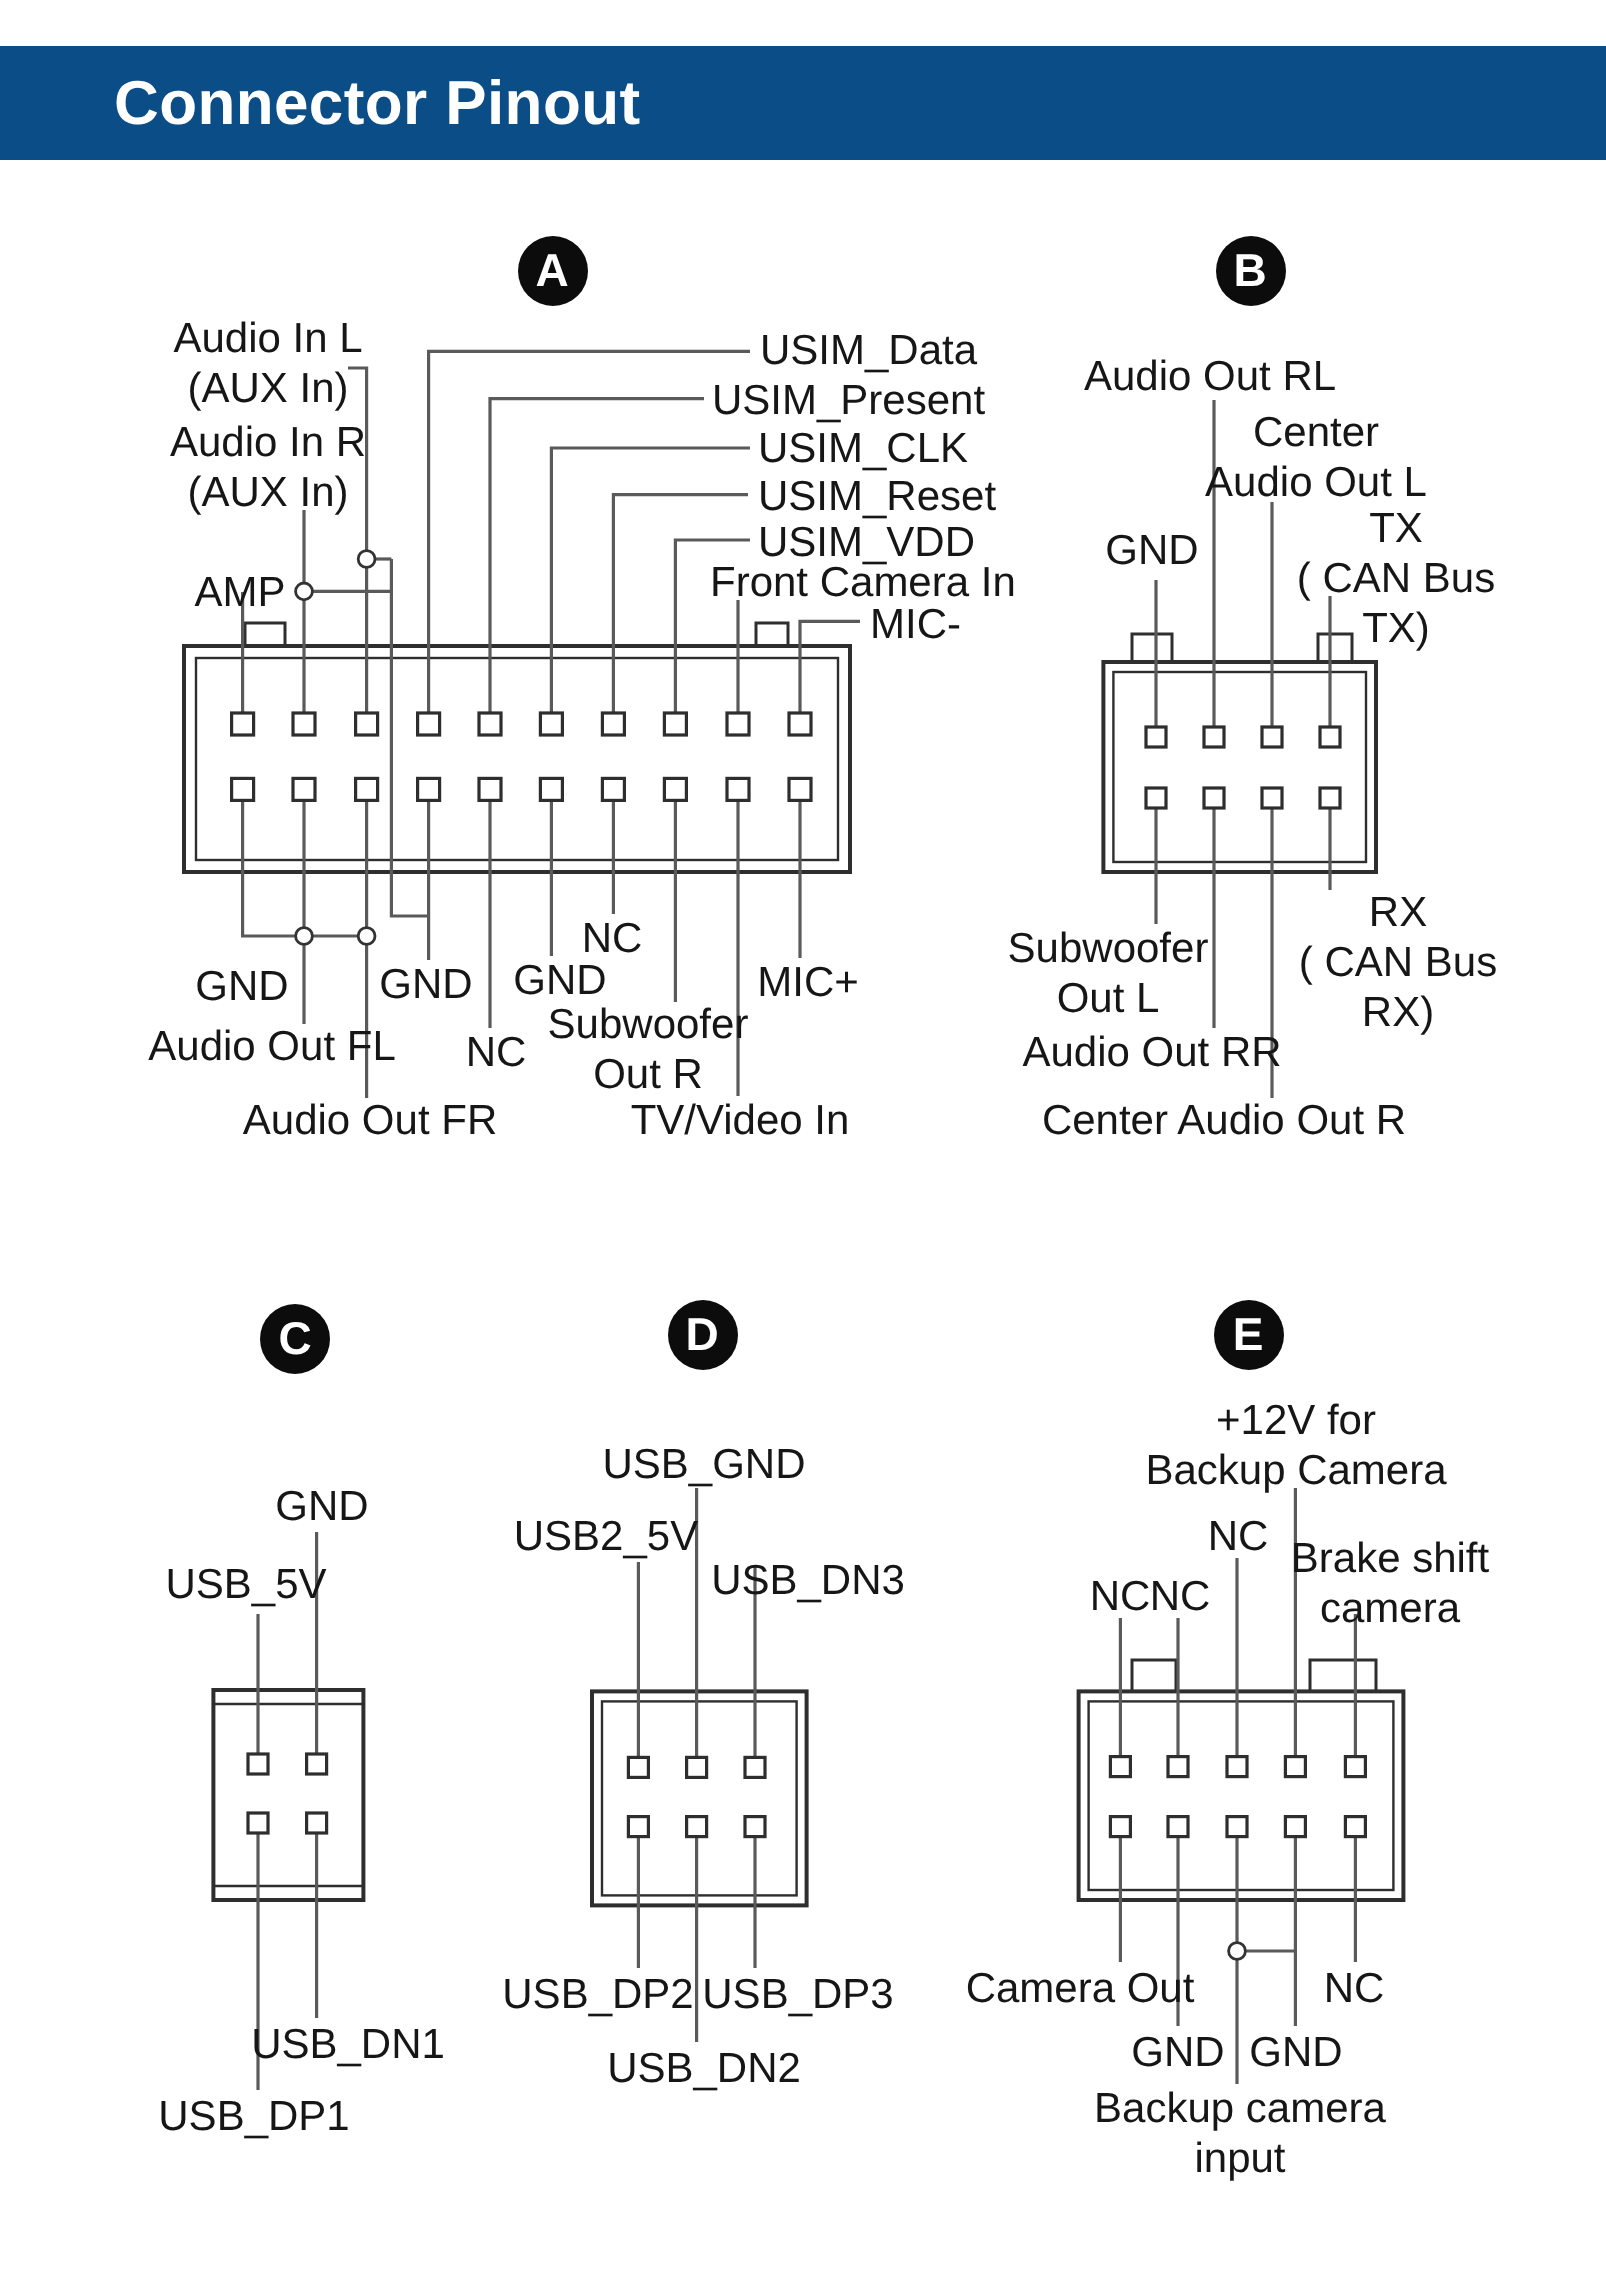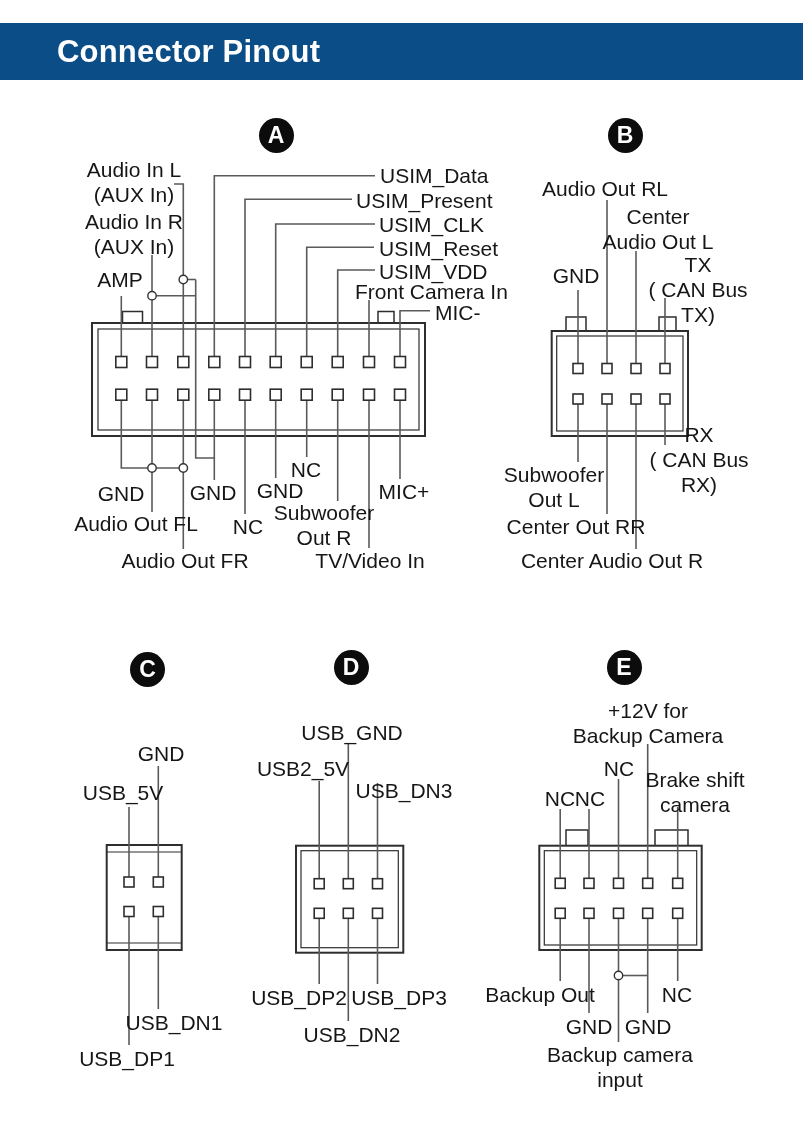--- a/index.html
+++ b/index.html
@@ -173,21 +173,21 @@
 <div class="badge" style="left:258.5px;top:117.5px">A</div>
 <div class="badge" style="left:607.5px;top:117.5px">B</div>
 <div class="badge" style="left:130px;top:651.5px">C</div>
 <div class="badge" style="left:333.5px;top:650px">D</div>
 <div class="badge" style="left:606.5px;top:650px">E</div>
 
 <div class="lbl c" style="left:134px;top:157px">Audio In L
 (AUX In)</div>
 <div class="lbl c" style="left:134px;top:209px">Audio In R
 (AUX In)</div>
-<div class="lbl c" style="left:120px;top:267px">AMP</div>
+<div class="lbl c" style="left:120px;top:284px">AMP</div>
 <div class="lbl L" style="left:380px;top:163px">USIM_Data</div>
 <div class="lbl L" style="left:356px;top:188px">USIM_Present</div>
 <div class="lbl L" style="left:379px;top:212px">USIM_CLK</div>
 <div class="lbl L" style="left:379px;top:236px">USIM_Reset</div>
 <div class="lbl L" style="left:379px;top:259px">USIM_VDD</div>
 <div class="lbl L" style="left:355px;top:279px">Front Camera In</div>
 <div class="lbl L" style="left:435px;top:300px">MIC-</div>
 <div class="lbl c" style="left:121px;top:481px">GND</div>
 <div class="lbl c" style="left:136px;top:511px">Audio Out FL</div>
 <div class="lbl c" style="left:185px;top:548px">Audio Out FR</div>
@@ -201,23 +201,23 @@
 <div class="lbl c" style="left:404px;top:479px">MIC+</div>
 
 <div class="lbl c" style="left:605px;top:176px">Audio Out RL</div>
 <div class="lbl c" style="left:658px;top:204px">Center
 Audio Out L</div>
 <div class="lbl c" style="left:576px;top:263px">GND</div>
 <div class="lbl c" style="left:698px;top:252px">TX
 ( CAN Bus TX)</div>
 <div class="lbl c" style="left:554px;top:462px">Subwoofer
 Out L</div>
-<div class="lbl c" style="left:576px;top:514px">Center Out RR</div>
+<div class="lbl c" style="left:576px;top:514px">Audio Out RR</div>
 <div class="lbl c" style="left:612px;top:548px">Center Audio Out R</div>
-<div class="lbl c" style="left:699px;top:422px">RX
+<div class="lbl c" style="left:699px;top:444px">RX
 ( CAN Bus RX)</div>
 
 <div class="lbl c" style="left:161px;top:741px">GND</div>
 <div class="lbl c" style="left:123px;top:780px">USB_5V</div>
 <div class="lbl c" style="left:174px;top:1010px">USB_DN1</div>
 <div class="lbl c" style="left:127px;top:1046px">USB_DP1</div>
 
 <div class="lbl c" style="left:352px;top:720px">USB_GND</div>
 <div class="lbl c" style="left:303px;top:756px">USB2_5V</div>
 <div class="lbl c" style="left:404px;top:778px">USB_DN3</div>
@@ -225,18 +225,18 @@
 <div class="lbl c" style="left:352px;top:1022px">USB_DN2</div>
 <div class="lbl c" style="left:399px;top:985px">USB_DP3</div>
 
 <div class="lbl c" style="left:648px;top:698px">+12V for
 Backup Camera</div>
 <div class="lbl c" style="left:619px;top:756px">NC</div>
 <div class="lbl c" style="left:560px;top:786px">NC</div>
 <div class="lbl c" style="left:590px;top:786px">NC</div>
 <div class="lbl c" style="left:695px;top:767px">Brake shift
 camera</div>
-<div class="lbl c" style="left:540px;top:982px">Backup Out</div>
+<div class="lbl c" style="left:540px;top:982px">Camera Out</div>
 <div class="lbl c" style="left:589px;top:1014px">GND</div>
 <div class="lbl c" style="left:648px;top:1014px">GND</div>
 <div class="lbl c" style="left:620px;top:1042px">Backup camera
 input</div>
 <div class="lbl c" style="left:677px;top:982px">NC</div>
 
 </body></html>

